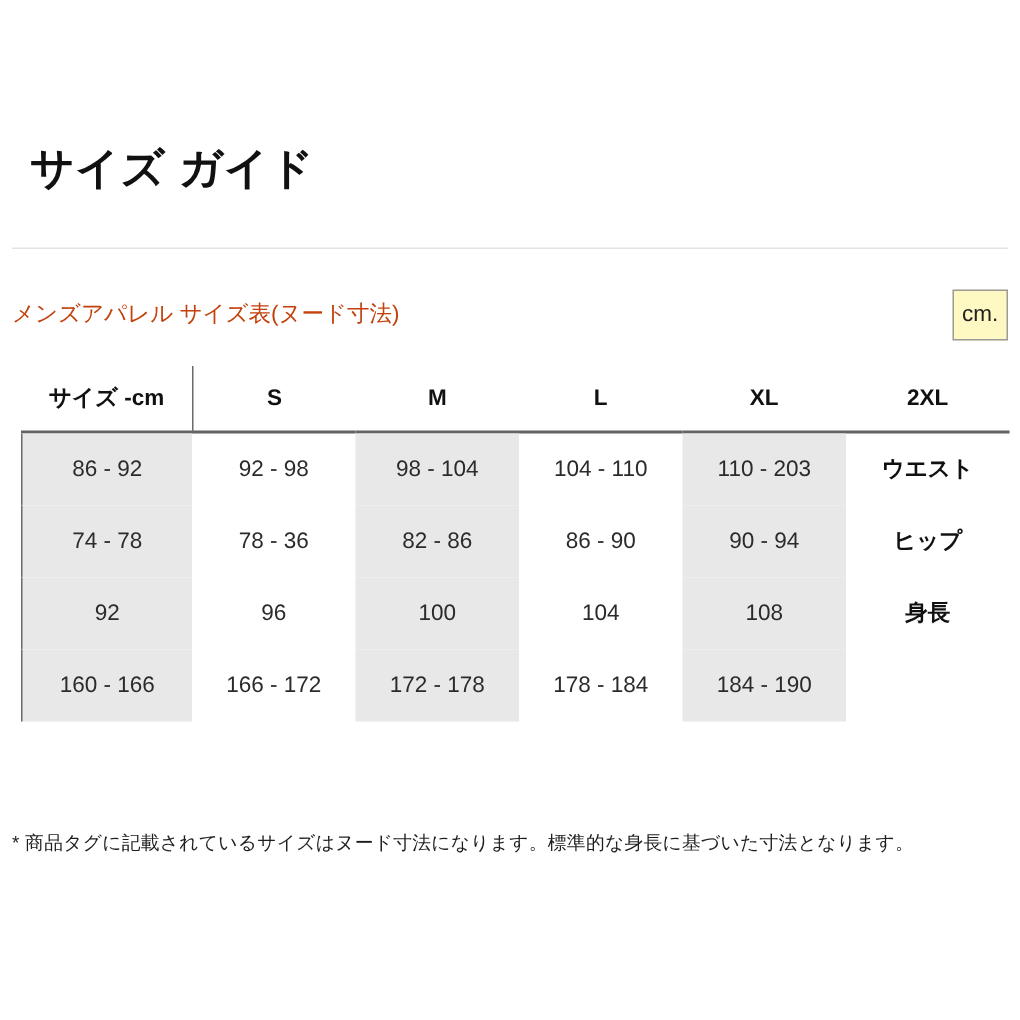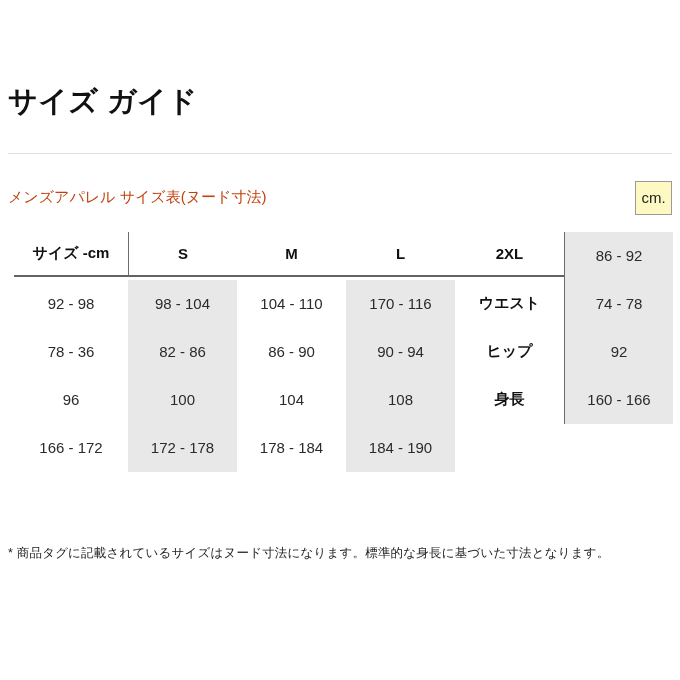--- a/index.html
+++ b/index.html
@@ -6,21 +6,21 @@
   html, body { margin: 0; padding: 0; }
   body {
     width: 680px; height: 680px;
     background: #ffffff;
     font-family: "Liberation Sans", "DejaVu Sans", sans-serif;
     color: #222;
   }
   .page { padding: 84px 8px 0 8px; }
 
   .title {
-    margin: 0;
+    margin: 12px;
     font-size: 29px;
     line-height: 1.2;
     font-weight: 700;
     color: #111;
     letter-spacing: 0.5px;
   }
   .divider {
     border: none;
     border-top: 1px solid #e3e3e3;
     margin: 34px 0 0 0;
@@ -84,27 +84,28 @@
     <div class="subtitle">メンズアパレル サイズ表(ヌード寸法)</div>
     <div class="unit-badge">cm.</div>
   </div>
 
   <div class="size-table">
 
     <div class="st-cell st-head">サイズ -cm</div>
     <div class="st-cell st-head vline">S</div>
     <div class="st-cell st-head">M</div>
     <div class="st-cell st-head">L</div>
+    <div class="st-cell st-head">XL</div>
     <div class="st-cell st-head">2XL</div>
 
     <div class="st-cell st-body vline shade">86 - 92</div>
     <div class="st-cell st-body">92 - 98</div>
     <div class="st-cell st-body shade">98 - 104</div>
     <div class="st-cell st-body">104 - 110</div>
-    <div class="st-cell st-body shade">170 - 116</div>
+    <div class="st-cell st-body shade">110 - 203</div>
 
     <div class="st-cell st-body st-label">ウエスト</div>
     <div class="st-cell st-body vline shade">74 - 78</div>
     <div class="st-cell st-body">78 - 36</div>
     <div class="st-cell st-body shade">82 - 86</div>
     <div class="st-cell st-body">86 - 90</div>
     <div class="st-cell st-body shade">90 - 94</div>
 
     <div class="st-cell st-body st-label">ヒップ</div>
     <div class="st-cell st-body vline shade">92</div>

